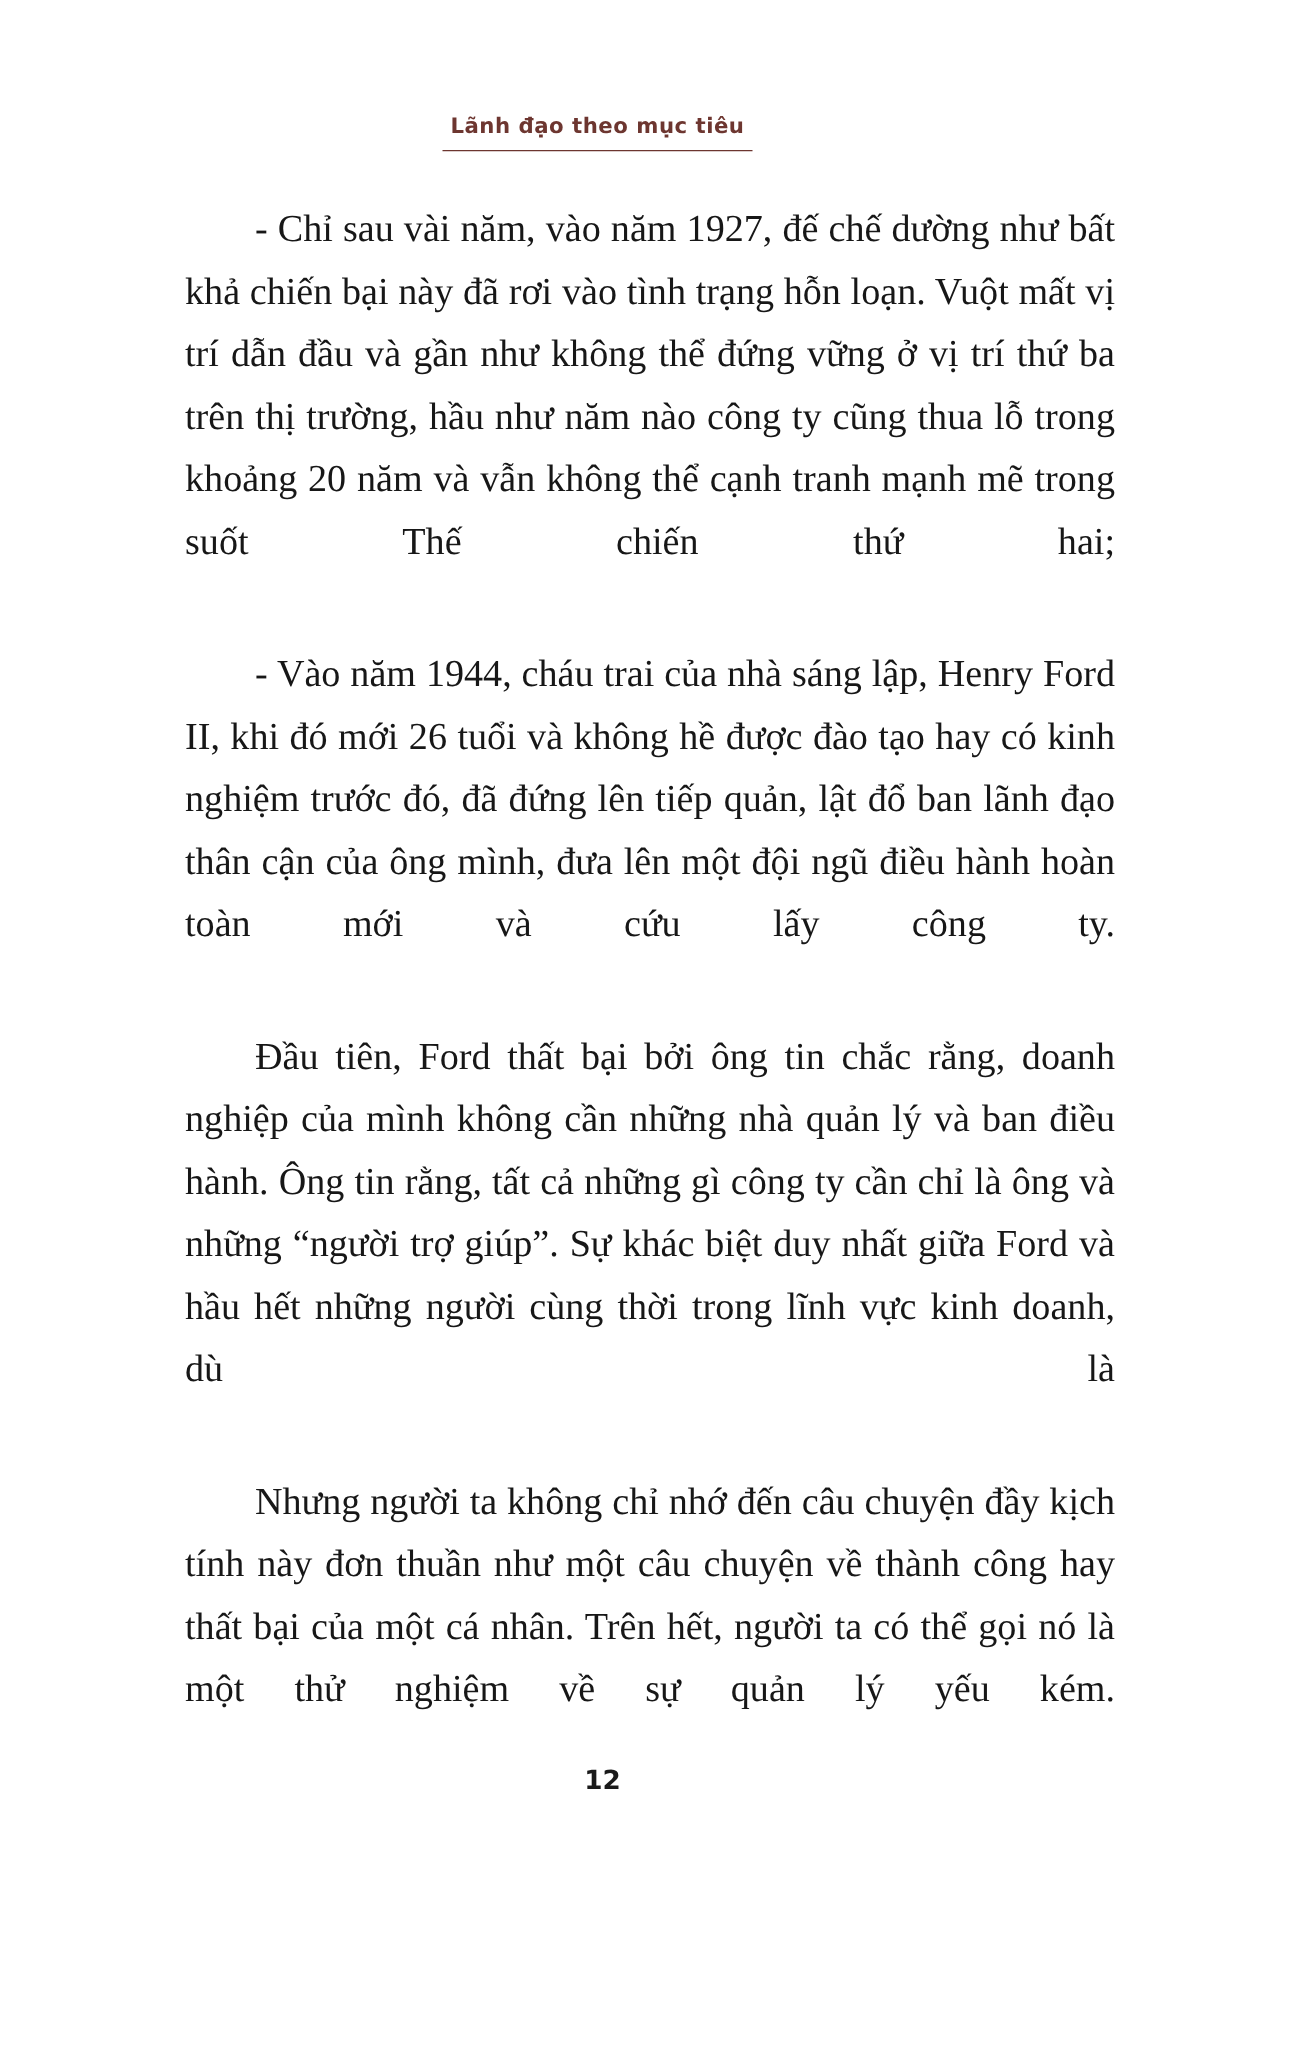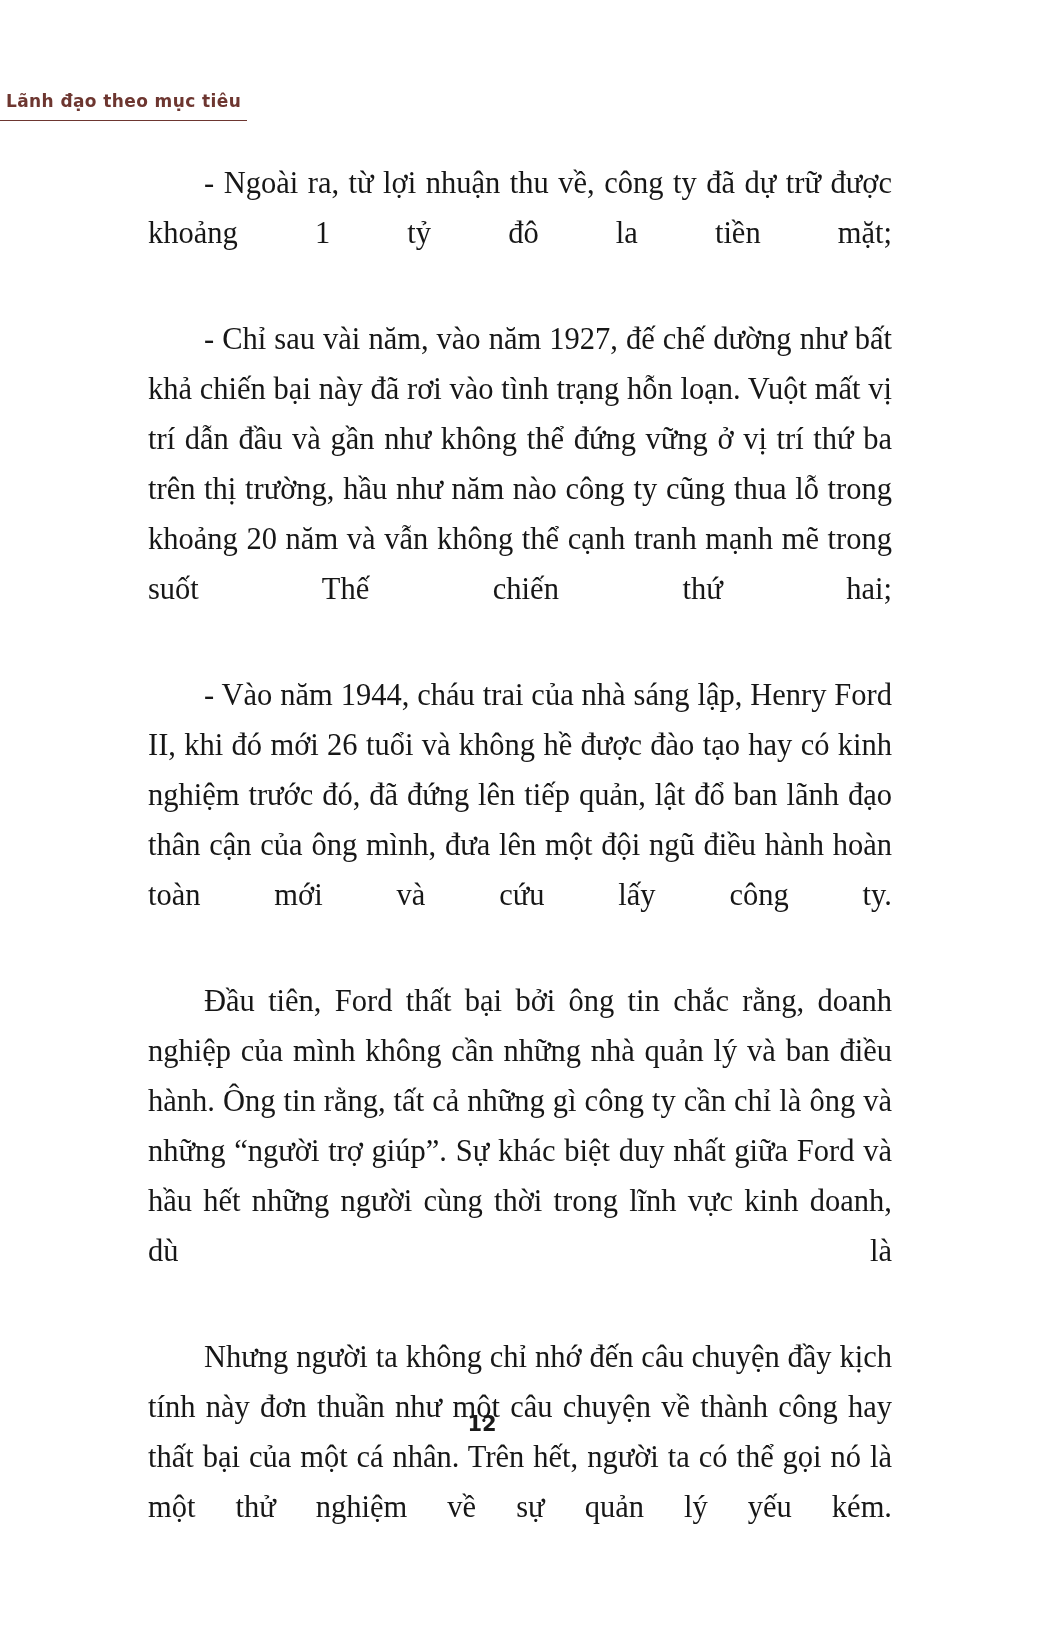--- a/index.html
+++ b/index.html
@@ -25,21 +25,21 @@
     box-sizing: border-box;
     padding: 0;
   }
 
   
   .running-head {
     position: absolute;
     top: 92px;
     left: 0;
     width: 956px;
-    text-align: left;
+    text-align: center;
   }
   .running-head .rh-text {
     display: inline-block;
     font-family: "DejaVu Sans", "Liberation Sans", sans-serif;
     font-size: 17px;
     font-weight: 700;
     letter-spacing: 0.4px;
     color: #6d3630;
     padding: 0 6px 9px 6px;
     border-bottom: 1.6px solid #6d3630;
@@ -98,21 +98,20 @@
 </head>
 <body>
 
 <div class="page">
 
   <div class="running-head">
     <span class="rh-text">Lãnh đạo theo mục tiêu</span>
   </div>
 
   <div class="content">
-    <p class="para bullet">- Ngoài ra, từ lợi nhuận thu về, công ty đã dự trữ được khoảng 1 tỷ đô la tiền mặt;</p>
 
     <p class="para bullet">- Chỉ sau vài năm, vào năm 1927, đế chế dường như bất khả chiến bại này đã rơi vào tình trạng hỗn loạn. Vuột mất vị trí dẫn đầu và gần như không thể đứng vững ở vị trí thứ ba trên thị trường, hầu như năm nào công ty cũng thua lỗ trong khoảng 20 năm và vẫn không thể cạnh tranh mạnh mẽ trong suốt Thế chiến thứ hai;</p>
 
     <p class="para bullet-wide">-   Vào năm 1944, cháu trai của nhà sáng lập, Henry Ford II, khi đó mới 26 tuổi và không hề được đào tạo hay có kinh nghiệm trước đó, đã đứng lên tiếp quản, lật đổ ban lãnh đạo thân cận của ông mình, đưa lên một đội ngũ điều hành hoàn toàn mới và cứu lấy công ty.</p>
 
     <p class="para">Đầu tiên, Ford thất bại bởi ông tin chắc rằng, doanh nghiệp của mình không cần những nhà quản lý và ban điều hành. Ông tin rằng, tất cả những gì công ty cần chỉ là ông và những “người trợ giúp”. Sự khác biệt duy nhất giữa Ford và hầu hết những người cùng thời trong lĩnh vực kinh doanh, dù là</p>
 
     <p class="para">Nhưng người ta không chỉ nhớ đến câu chuyện đầy kịch tính này đơn thuần như một câu chuyện về thành công hay thất bại của một cá nhân. Trên hết, người ta có thể gọi nó là một thử nghiệm về sự quản lý yếu kém.</p>
   </div>
 

